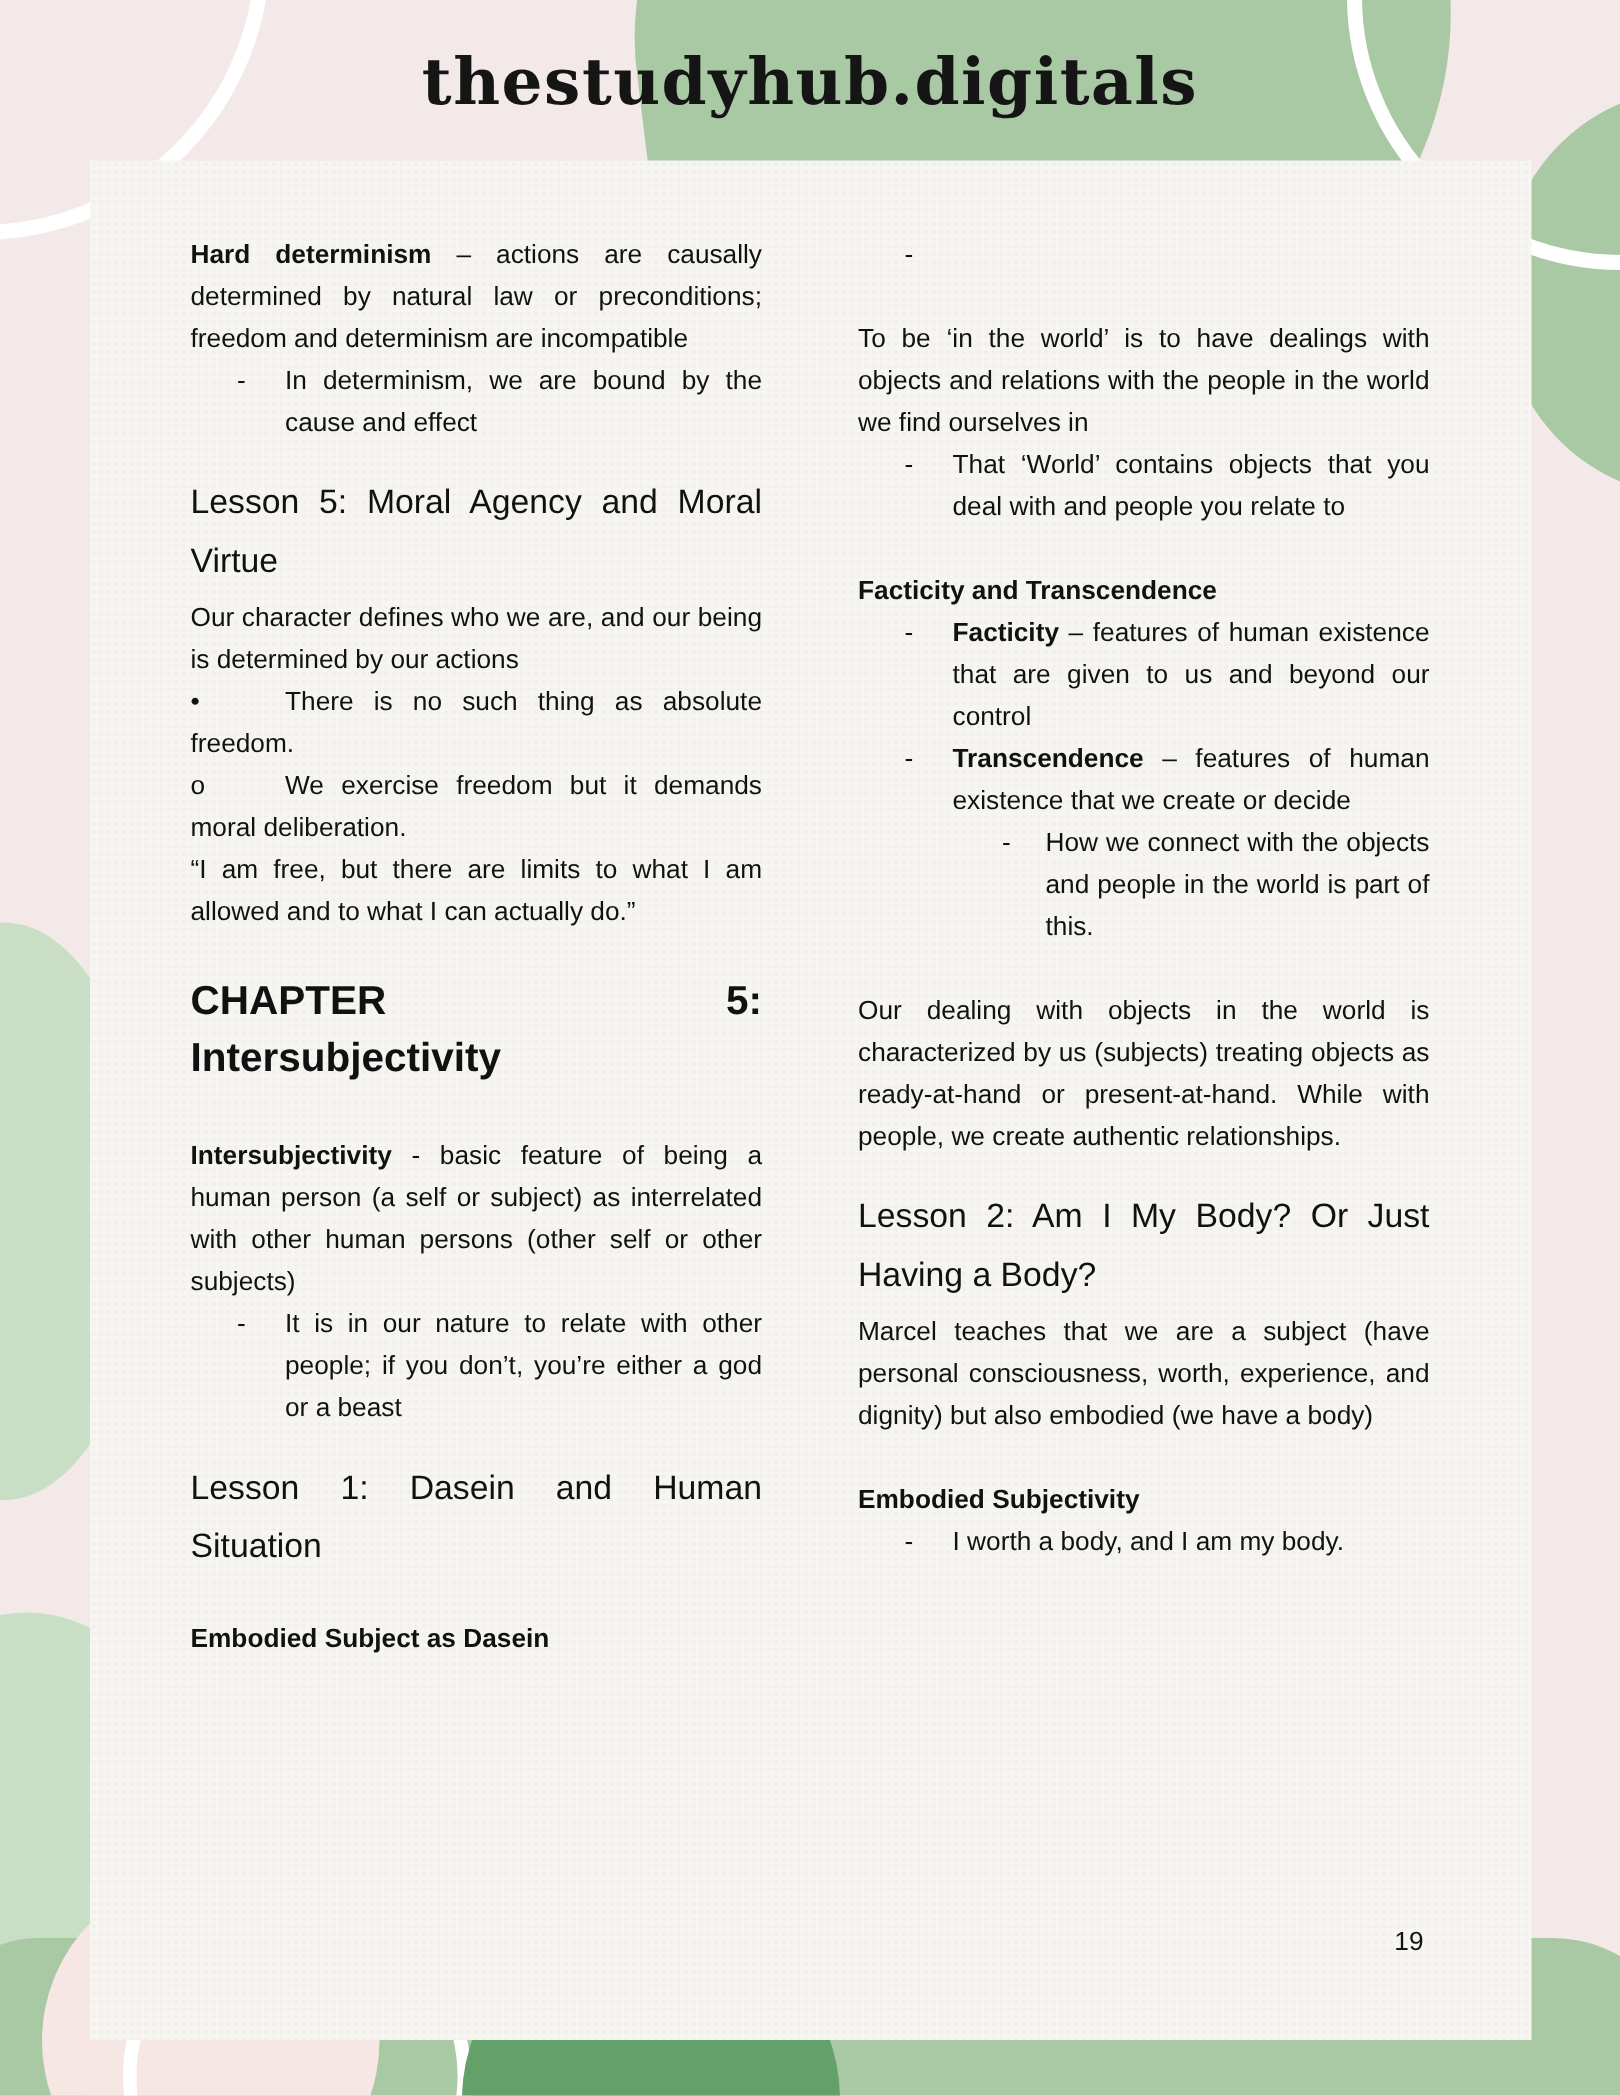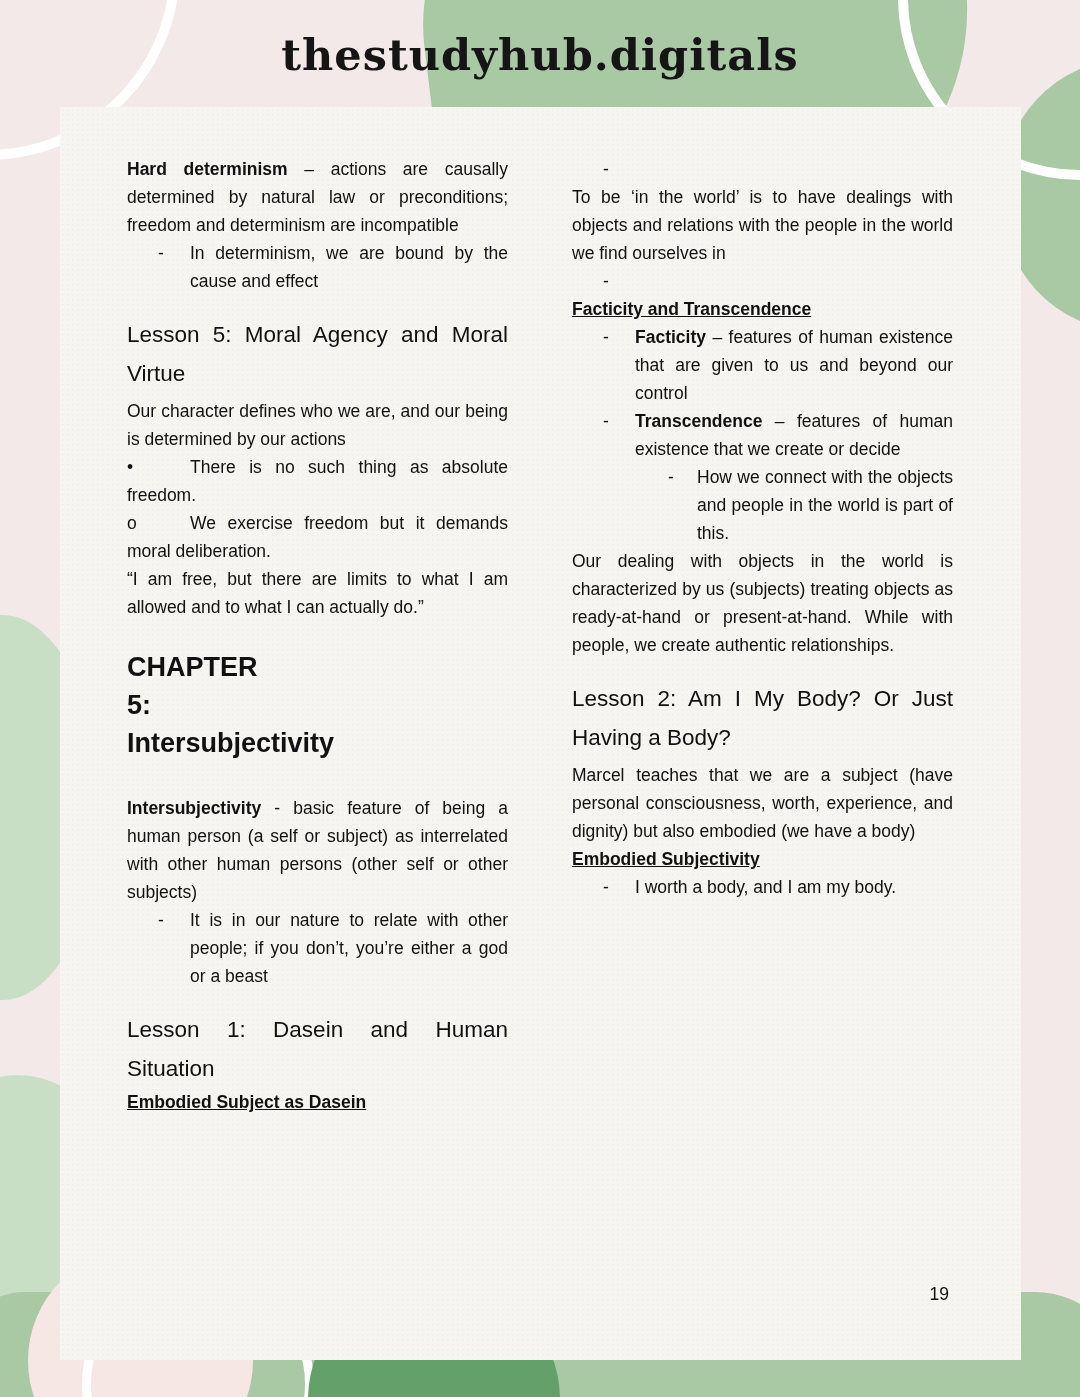--- a/index.html
+++ b/index.html
@@ -55,21 +55,21 @@
     position:absolute; left:67px; top:48px; width:827px;
     display:flex; gap:64px;
   }
   .col {
     width:381px;
     font-size:17.5px;
     line-height:28px;
     text-align:justify;
   }
   .para { margin:0; }
-  .mt1 { }           
+  .mt1 { margin-top:28px; }           
   b, .b { font-weight:700; }
 
   
   .li { display:flex; }
   .li .marker { flex:none; }
   .li.l1 { padding-left:31px; }
   .li.l1 .marker { width:32px; }
   .li.l2 { padding-left:96px; }
   .li.l2 .marker { width:29px; }
   .li .li-text { flex:1; text-align:justify; }
@@ -80,22 +80,22 @@
   
   .lesson-heading {
     font-size:22.5px; line-height:39px; font-weight:400;
     margin-top:20px; margin-bottom:4px;
   }
   .lesson-heading.tight { margin-bottom:0; }
   .chapter-heading {
     font-size:27px; line-height:38px; font-weight:700;
     margin-top:27px; margin-bottom:32px;
   }
-  .chapter-line1 { display:flex; justify-content:space-between;flex-direction:column; }
-  .bold-head { font-weight:700;text-decoration:underline; }
+  .chapter-line1 { display:flex; justify-content:space-between; }
+  .bold-head { font-weight:700; }
 
   .page-number {
     position:absolute; right:72px; bottom:55px;
     font-size:17.5px;
   }
 </style>
 </head>
 <body>
 
 <div class="bg">
@@ -159,20 +159,21 @@
     <div class="col">
 
       <div class="li l1">
         <span class="marker">-</span>
       </div>
 
       <p class="para mt1">To be ‘in the world’ is to have dealings with objects and relations with the people in the world we find ourselves in</p>
 
       <div class="li l1">
         <span class="marker">-</span>
+        <span class="li-text">That ‘World’ contains objects that you deal with and people you relate to</span>
       </div>
 
       <p class="para bold-head mt1">Facticity and Transcendence</p>
 
       <div class="li l1">
         <span class="marker">-</span>
         <span class="li-text"><b>Facticity</b><span> – features of human existence that are given to us and beyond our control</span></span>
       </div>
 
       <div class="li l1">

